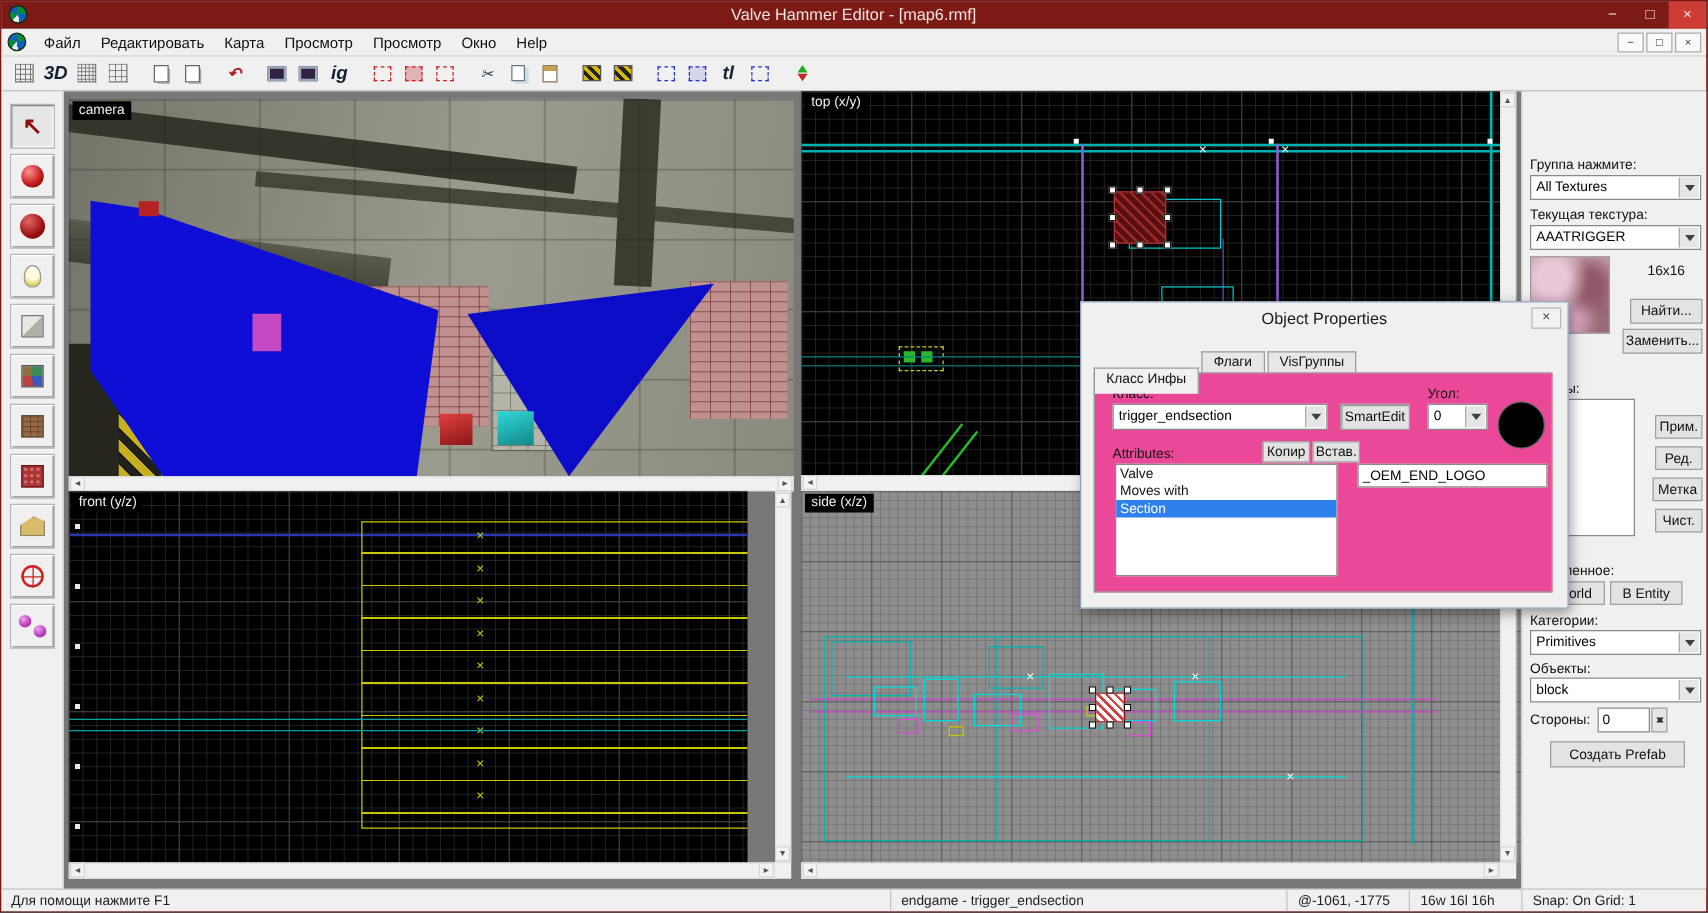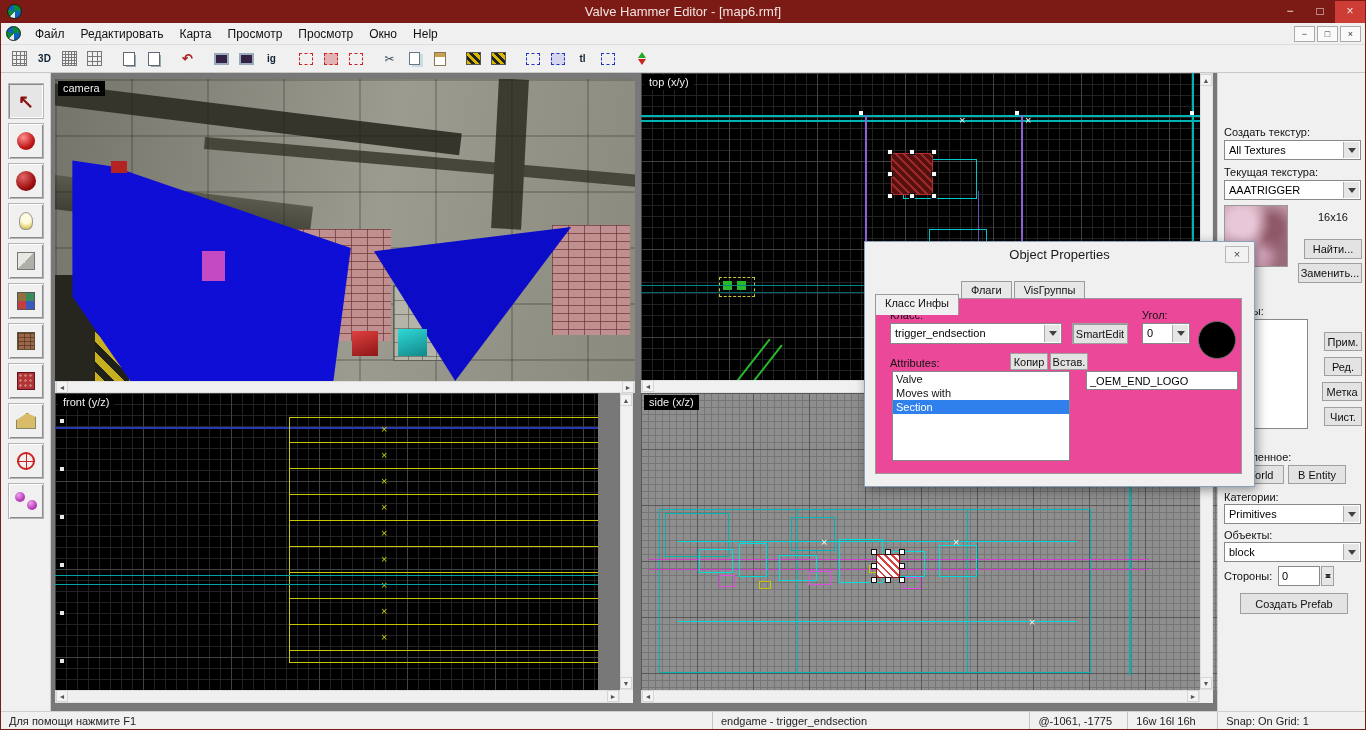--- a/index.html
+++ b/index.html
@@ -28,21 +28,21 @@
   .menubar .globe{margin:0 6px 0 5px;}
   .menu-item{padding:2px 8px;}
   .mdi-ctrls{position:absolute;right:4px;top:3px;display:flex;gap:2px;}
   .mdi-btn{width:21px;height:16px;border:1px solid #ababab;background:#fafafa;
            font-size:9px;line-height:14px;text-align:center;color:#333;}
 
   
   .toolbar{position:absolute;left:0;top:44px;width:100%;height:28px;background:#f0f0f0;
            border-bottom:1px solid #c8c8c8;display:flex;align-items:center;padding-left:6px;}
   .tbtn{width:23px;height:22px;display:flex;align-items:center;justify-content:center;
-        margin:0 1px;font-size:10px;font-weight:bold;color:#123;}
+        margin:0 1px;font-size:15px;font-weight:bold;color:#123;font-style:italic;}
   .tgap{width:9px;}
   .i-grid{width:15px;height:15px;border-right:1px solid #777;border-bottom:1px solid #777;
           background-image:linear-gradient(#777 1px,transparent 1px),linear-gradient(90deg,#777 1px,transparent 1px);
           background-size:4px 4px;}
   .i-grid.sm{background-size:3px 3px;} .i-grid.lg{background-size:5px 5px;}
   .i-page{width:12px;height:14px;background:#fff;border:1px solid #667;box-shadow:2px 2px 0 -1px #9aa;}
   .i-undo::before{content:"↶";font-size:13px;color:#a22;font-weight:bold;}
   .i-screen{width:15px;height:12px;background:#324;border:2px solid #9ab;}
   .i-cordon{width:14px;height:12px;border:1px dashed #c22;}
   .i-cordon.fill{background:rgba(200,40,40,.3);}
@@ -454,21 +454,21 @@
       <div class="sbb d" style="left:-1px;bottom:0"></div>
     </div>
     <div class="hscroll" style="left:0;top:297px;width:559px;height:13px">
       <div class="sbb l" style="left:0;top:-1px"></div>
       <div class="sbb r" style="right:0;top:-1px"></div>
     </div>
     <div class="sbcorner" style="left:559px;top:297px;width:13px;height:13px"></div>
   </div>
 
   <div class="rpanel">
-    <div class="rp-label" style="left:6px;top:53px">Создать текстур:</div>
+    <div class="rp-label" style="left:6px;top:53px">Группа нажмите:</div>
     <div class="combo" style="left:6px;top:67px;width:137px"><span>All Textures</span><span class="carot"></span></div>
     <div class="rp-label" style="left:6px;top:93px">Текущая текстура:</div>
     <div class="combo" style="left:6px;top:107px;width:137px"><span>AAATRIGGER</span><span class="carot"></span></div>
     <div class="texpreview" style="left:6px;top:132px;width:64px;height:62px">
         <div class="blur"></div>
       </div>
     <div class="rp-label" style="left:100px;top:138px">16x16</div>
     <div class="btn" style="left:86px;top:166px;width:58px;height:20px">Найти...</div>
     <div class="btn" style="left:80px;top:190px;width:64px;height:20px">Заменить...</div>
     <div class="rp-label" style="left:6px;top:232px">Группы:</div>

